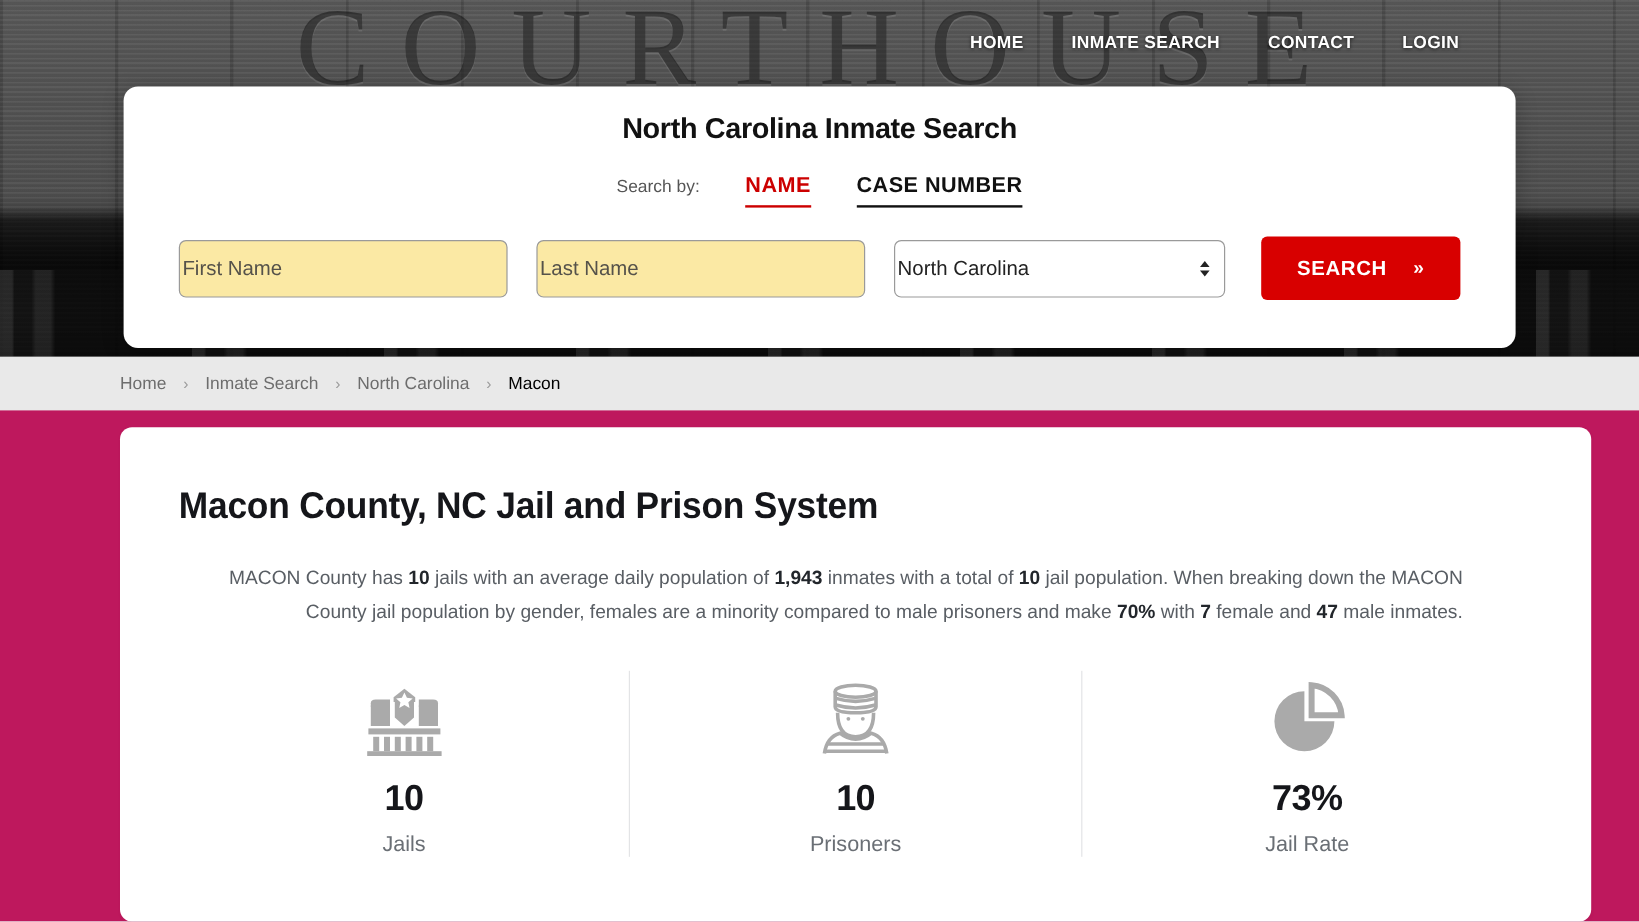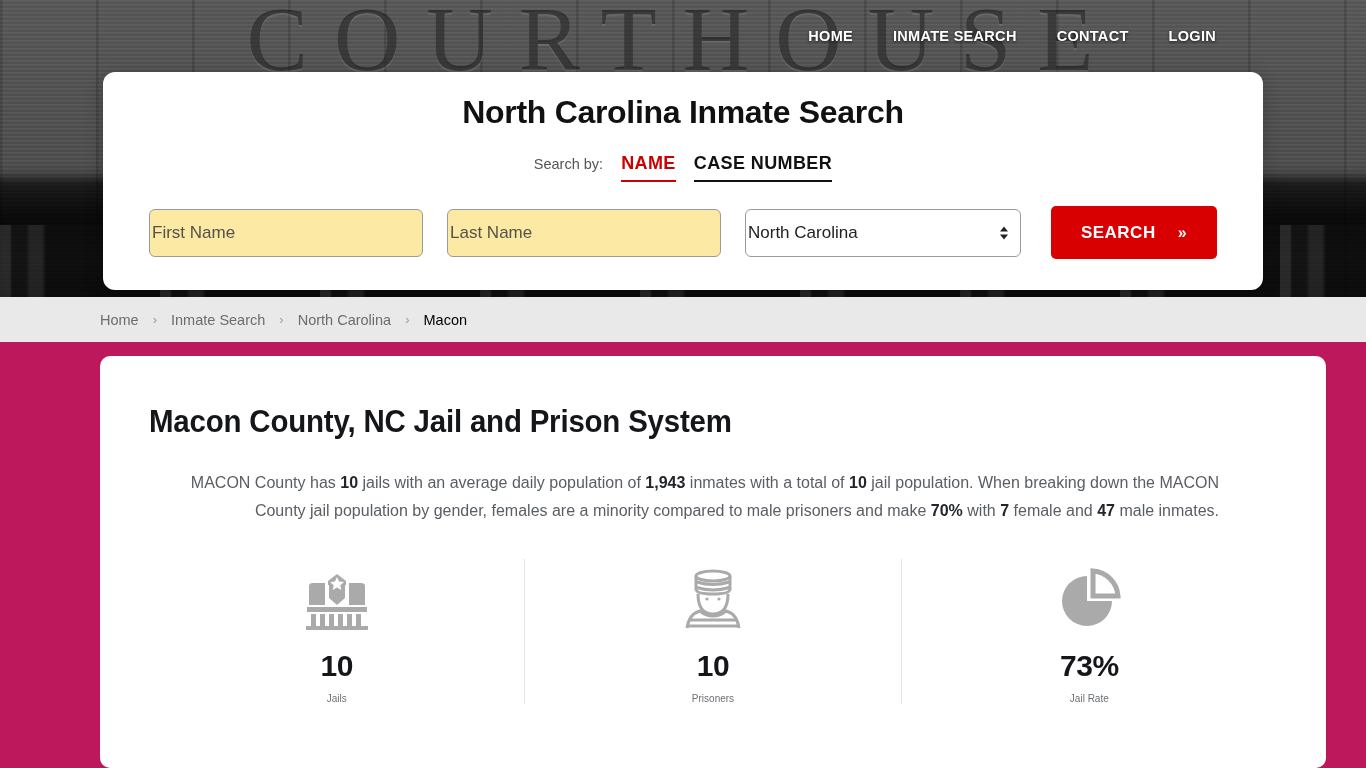--- a/index.html
+++ b/index.html
@@ -152,30 +152,30 @@
     top: 72px;
     width: 1160px;
     height: 218px;
     background: #fff;
     border-radius: 12px;
     box-shadow: 0 4px 18px rgba(0,0,0,0.22);
     padding-top: 22px;
   }
   .search-title {
     text-align: center;
-    font-size: 32px;
+    font-size: 24px;
     font-weight: bold;
     color: #111;
     letter-spacing: -0.3px;
   }
   .search-by-row {
     display: flex;
     justify-content: center;
     align-items: baseline;
-    gap: 18px;
+    gap: 38px;
     margin-top: 22px;
   }
   .search-by-label { font-size: 14.5px; color: #555; }
   .tab {
     font-size: 18px;
     font-weight: bold;
     letter-spacing: 0.4px;
     padding-bottom: 6px;
     cursor: pointer;
   }
@@ -299,21 +299,21 @@
   .stat-icon { height: 72px; display: flex; align-items: center; justify-content: center; }
   .stat-value {
     margin-top: 14px;
     font-size: 30px;
     font-weight: bold;
     color: #15161a;
     letter-spacing: -0.5px;
   }
   .stat-label {
     margin-top: 10px;
-    font-size: 10px;
+    font-size: 18px;
     color: #6a6f75;
   }
 </style>
 </head>
 <body>
 
 <div class="hero">
   <div class="hero-photo"></div>
   <div class="hero-word">COURTHOUSE</div>
   <div class="hero-crowd"></div>

